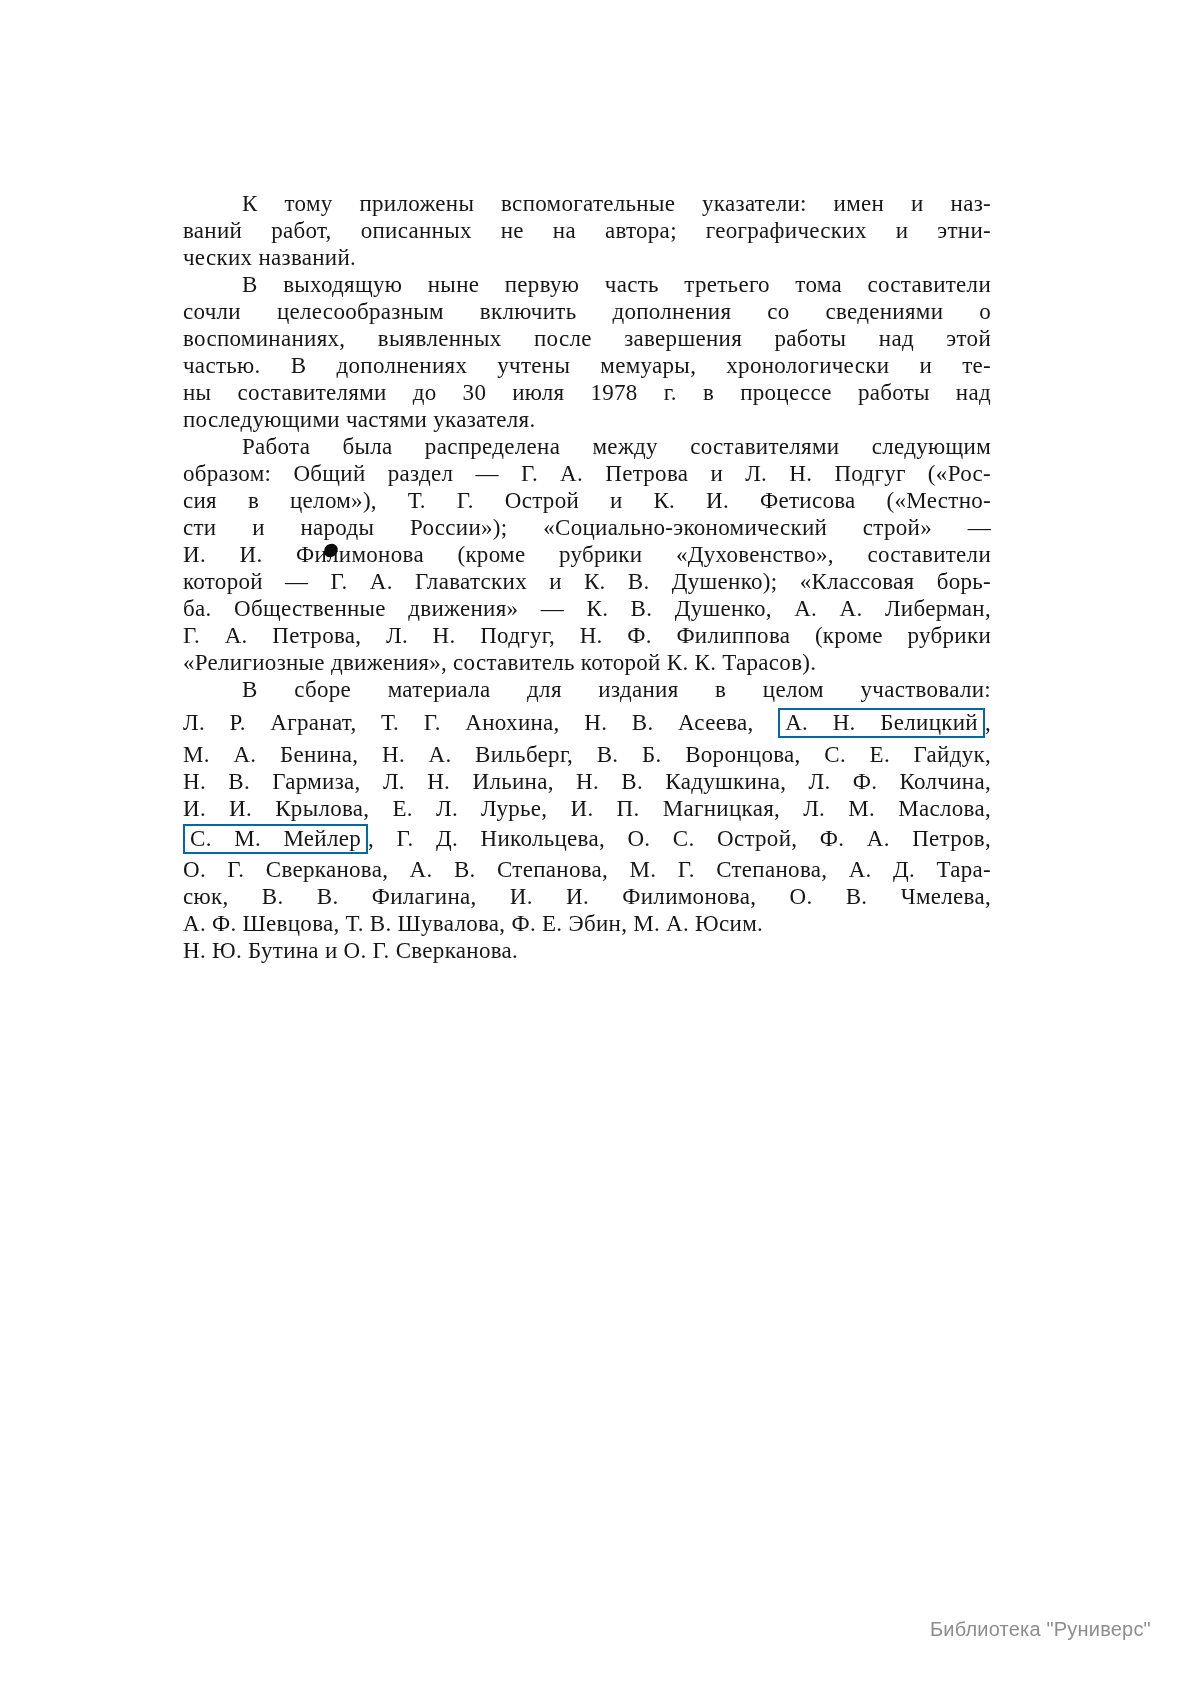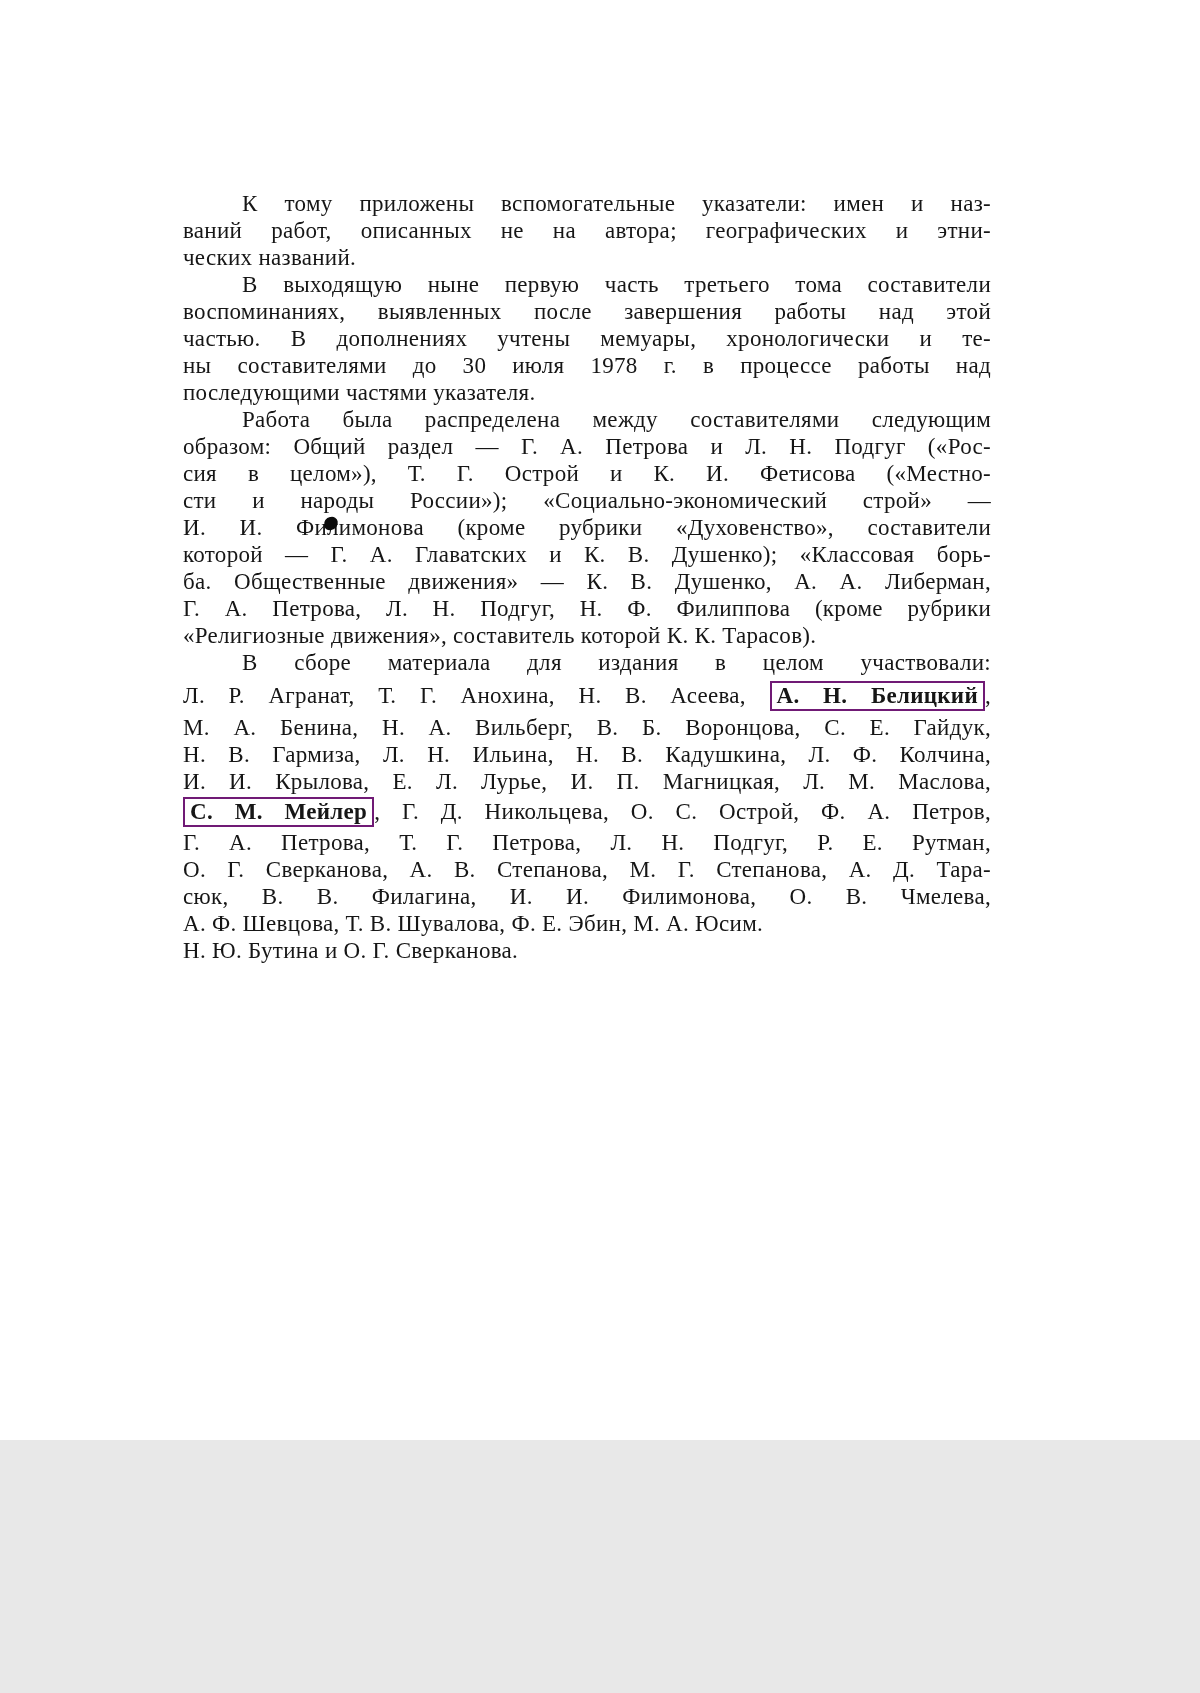--- a/index.html
+++ b/index.html
@@ -3,21 +3,21 @@
 <meta charset="utf-8">
 <style>
   html, body {
     margin: 0;
     padding: 0;
     background: #e8e8e8;
   }
   .page {
     position: relative;
     width: 1200px;
-    height: 1440px;
+    height: 1693px;
     margin: 0 auto;
     background: #ffffff;
     overflow: hidden;
   }
   .text-block {
     position: absolute;
     left: 183px;
     top: 190px;
     width: 808px;
     font-family: "Liberation Serif", "DejaVu Serif", serif;
@@ -40,23 +40,22 @@
   .line.indent {
     text-indent: 59px;
   }
   
   .line.gap-top-lg  { margin-top: 6px; }
   .line.gap-bot-lg  { margin-bottom: 5px; }
   .line.gap-top-sm  { margin-top: 3px; }
   .line.gap-bot-sm  { margin-bottom: 4px; }
   
   .deceased {
-    border: 2px solid #701a75;
+    border: 2px solid #0369a1;
     padding: 0 5px 1px 5px;
-    font-weight: bold;
   }
   
   .inkblot {
     position: relative;
     display: inline-block;
   }
   .inkblot::after {
     content: "";
     position: absolute;
     left: -3px;
@@ -84,20 +83,21 @@
   <div class="text-block">
 
     <div class="paragraph">
       <div class="line indent">К тому приложены вспомогательные указатели: имен и наз-</div>
       <div class="line">ваний работ, описанных не на автора; географических и этни-</div>
       <div class="line plast">ческих названий.</div>
     </div>
 
     <div class="paragraph">
       <div class="line indent">В выходящую ныне первую часть третьего тома составители</div>
+      <div class="line">сочли целесообразным включить дополнения со сведениями о</div>
       <div class="line">воспоминаниях, выявленных после завершения работы над этой</div>
       <div class="line">частью. В дополнениях учтены мемуары, хронологически и те-</div>
       <div class="line">ны составителями до 30 июля 1978 г. в процессе работы над</div>
       <div class="line plast">последующими частями указателя.</div>
     </div>
 
     <div class="paragraph">
       <div class="line indent">Работа была распределена между составителями следующим</div>
       <div class="line">образом: Общий раздел — Г. А. Петрова и Л. Н. Подгуг («Рос-</div>
       <div class="line">сия в целом»), Т. Г. Острой и К. И. Фетисова («Местно-</div>
@@ -115,21 +115,20 @@
       <div class="line indent">В сборе материала для издания в целом участвовали:</div>
       <div class="line gap-top-lg gap-bot-lg">
         <span>Л. Р. Агранат, Т. Г. Анохина, Н. В. Асеева, </span><span class="deceased">А. Н. Белицкий</span><span>,</span>
       </div>
       <div class="line">М. А. Бенина, Н. А. Вильберг, В. Б. Воронцова, С. Е. Гайдук,</div>
       <div class="line">Н. В. Гармиза, Л. Н. Ильина, Н. В. Кадушкина, Л. Ф. Колчина,</div>
       <div class="line">И. И. Крылова, Е. Л. Лурье, И. П. Магницкая, Л. М. Маслова,</div>
       <div class="line gap-top-sm gap-bot-sm">
         <span></span><span class="deceased">С. М. Мейлер</span><span>, Г. Д. Никольцева, О. С. Острой, Ф. А. Петров,</span>
       </div>
-      <div class="line">Г. А. Петрова, Т. Г. Петрова, Л. Н. Подгуг, Р. Е. Рутман,</div>
       <div class="line">О. Г. Сверканова, А. В. Степанова, М. Г. Степанова, А. Д. Тара-</div>
       <div class="line">сюк, В. В. Филагина, И. И. Филимонова, О. В. Чмелева,</div>
       <div class="line plast">А. Ф. Шевцова, Т. В. Шувалова, Ф. Е. Эбин, М. А. Юсим.</div>
     </div>
 
     <div class="paragraph">
       <div class="line plast">Н. Ю. Бутина и О. Г. Сверканова.</div>
     </div>
 
 

